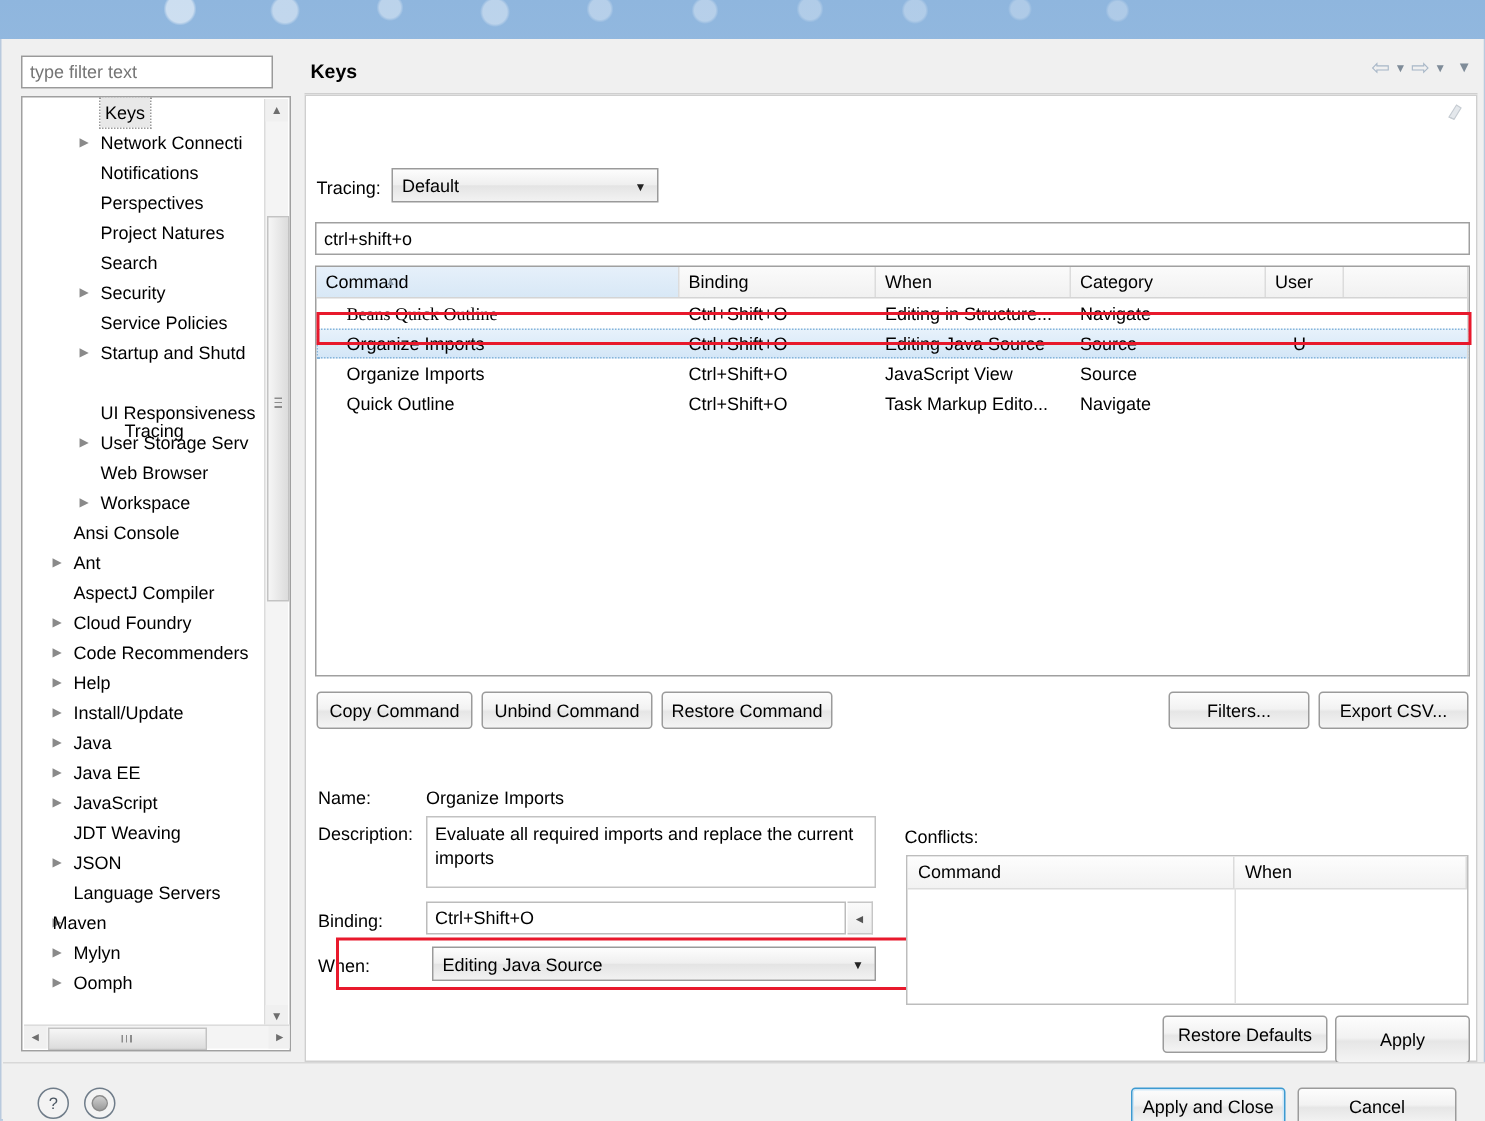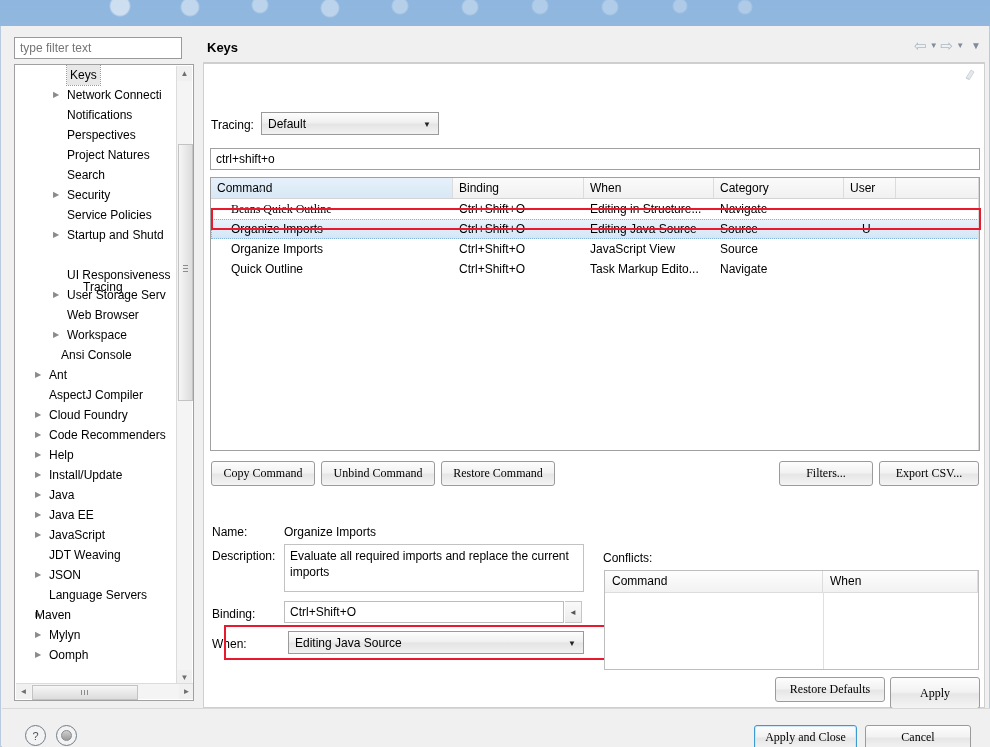--- a/index.html
+++ b/index.html
@@ -180,21 +180,21 @@
   .annot{
     position:absolute;border:2.5px solid #e8192c;pointer-events:none;
     box-sizing:border-box;
   }
   
   .btn{
     box-sizing:border-box;
     border:1px solid #9b9b9b;border-radius:3px;
     background:linear-gradient(180deg,#fdfdfd 0%,#f2f2f2 46%,#e6e6e6 54%,#f4f4f4 100%);
     font-size:12px;color:#000;display:flex;align-items:center;justify-content:center;
-    font-family:Liberation Serif, serif;
+    font-family:Liberation Sans, sans-serif;
   }
   .btn.primary{
     border:1px solid #3c9ad1;box-shadow:0 0 0 1px #cfe7f7 inset;
   }
   #btn-copy{position:absolute;left:7px;top:397px;width:104px;height:25px;}
   #btn-unbind{position:absolute;left:117px;top:397px;width:114px;height:25px;}
   #btn-restorecmd{position:absolute;left:237px;top:397px;width:114px;height:25px;}
   #btn-filters{position:absolute;left:575px;top:397px;width:94px;height:25px;}
   #btn-exportcsv{position:absolute;left:675px;top:397px;width:100px;height:25px;}
   
@@ -311,21 +311,21 @@
             <span class="tw-arrow" style="left: 36px;">▶</span>
             <span class="tlabel" style="left: 52px;">User Storage Serv</span>
           </div>
           <div class="trow" style="top: 240px; position: absolute; left: 0px; width: 163px;">
             <span class="tlabel" style="left: 52px;">Web Browser</span>
           </div>
           <div class="trow" style="top: 260px; position: absolute; left: 0px; width: 163px;">
             <span class="tw-arrow" style="left: 36px;">▶</span>
             <span class="tlabel" style="left: 52px;">Workspace</span>
           </div>
-          <div class="trow" style="top: 280px; position: absolute; left: 12px; width: 163px;">
+          <div class="trow" style="top: 280px; position: absolute; left: 0px; width: 163px;">
             <span class="tlabel" style="left: 34px;">Ansi Console</span>
           </div>
           <div class="trow" style="top: 300px; position: absolute; left: 0px; width: 163px;">
             <span class="tw-arrow" style="left: 18px;">▶</span>
             <span class="tlabel" style="left: 34px;">Ant</span>
           </div>
           <div class="trow" style="top: 320px; position: absolute; left: 0px; width: 163px;">
             <span class="tlabel" style="left: 34px;">AspectJ Compiler</span>
           </div>
           <div class="trow" style="top: 340px; position: absolute; left: 0px; width: 163px;">

